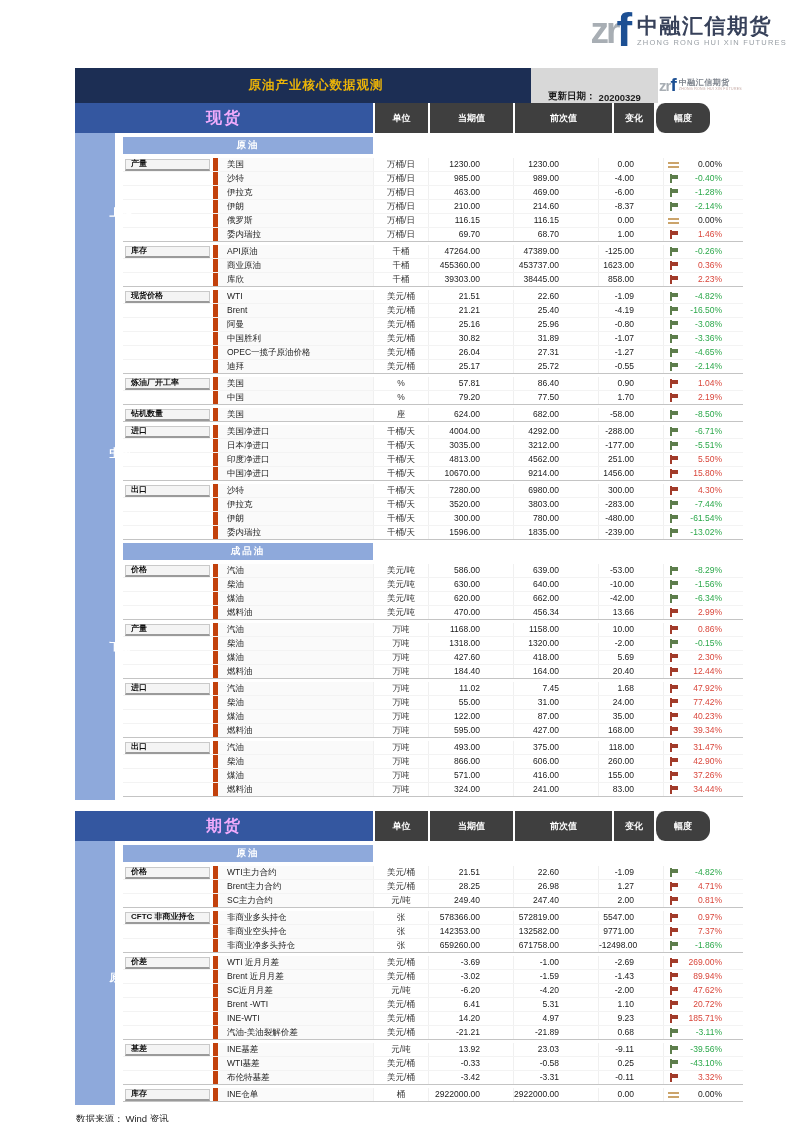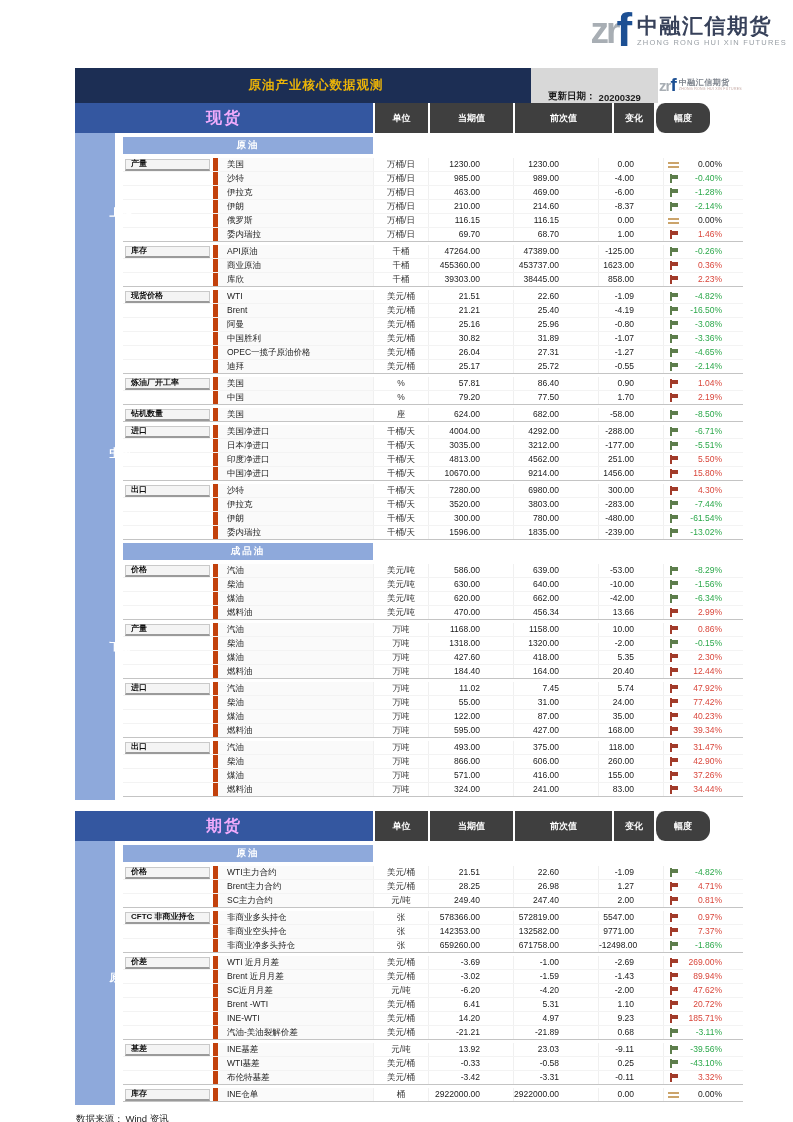--- a/index.html
+++ b/index.html
@@ -536,21 +536,21 @@
                 <span class="flag flag-down"></span>
               </div>
               <div class="c-pct pct-down">-0.15%</div>
             </div>
             <div class="row">
               <div class="c-cat"></div>
               <div class="c-name">煤油</div>
               <div class="c-unit">万吨</div>
               <div class="c-cur">427.60</div>
               <div class="c-prev">418.00</div>
-              <div class="c-chg">5.35</div>
+              <div class="c-chg">5.69</div>
               <div class="c-flag">
                 <span class="flag flag-up"></span>
               </div>
               <div class="c-pct pct-up">2.30%</div>
             </div>
             <div class="row">
               <div class="c-cat"></div>
               <div class="c-name">燃料油</div>
               <div class="c-unit">万吨</div>
               <div class="c-cur">184.40</div>
@@ -564,21 +564,21 @@
           </div>
           <div class="group">
             <div class="row">
               <div class="c-cat">
                 <div class="cat-box">进口</div>
               </div>
               <div class="c-name">汽油</div>
               <div class="c-unit">万吨</div>
               <div class="c-cur">11.02</div>
               <div class="c-prev">7.45</div>
-              <div class="c-chg">5.74</div>
+              <div class="c-chg">1.68</div>
               <div class="c-flag">
                 <span class="flag flag-up"></span>
               </div>
               <div class="c-pct pct-up">47.92%</div>
             </div>
             <div class="row">
               <div class="c-cat"></div>
               <div class="c-name">柴油</div>
               <div class="c-unit">万吨</div>
               <div class="c-cur">55.00</div>

